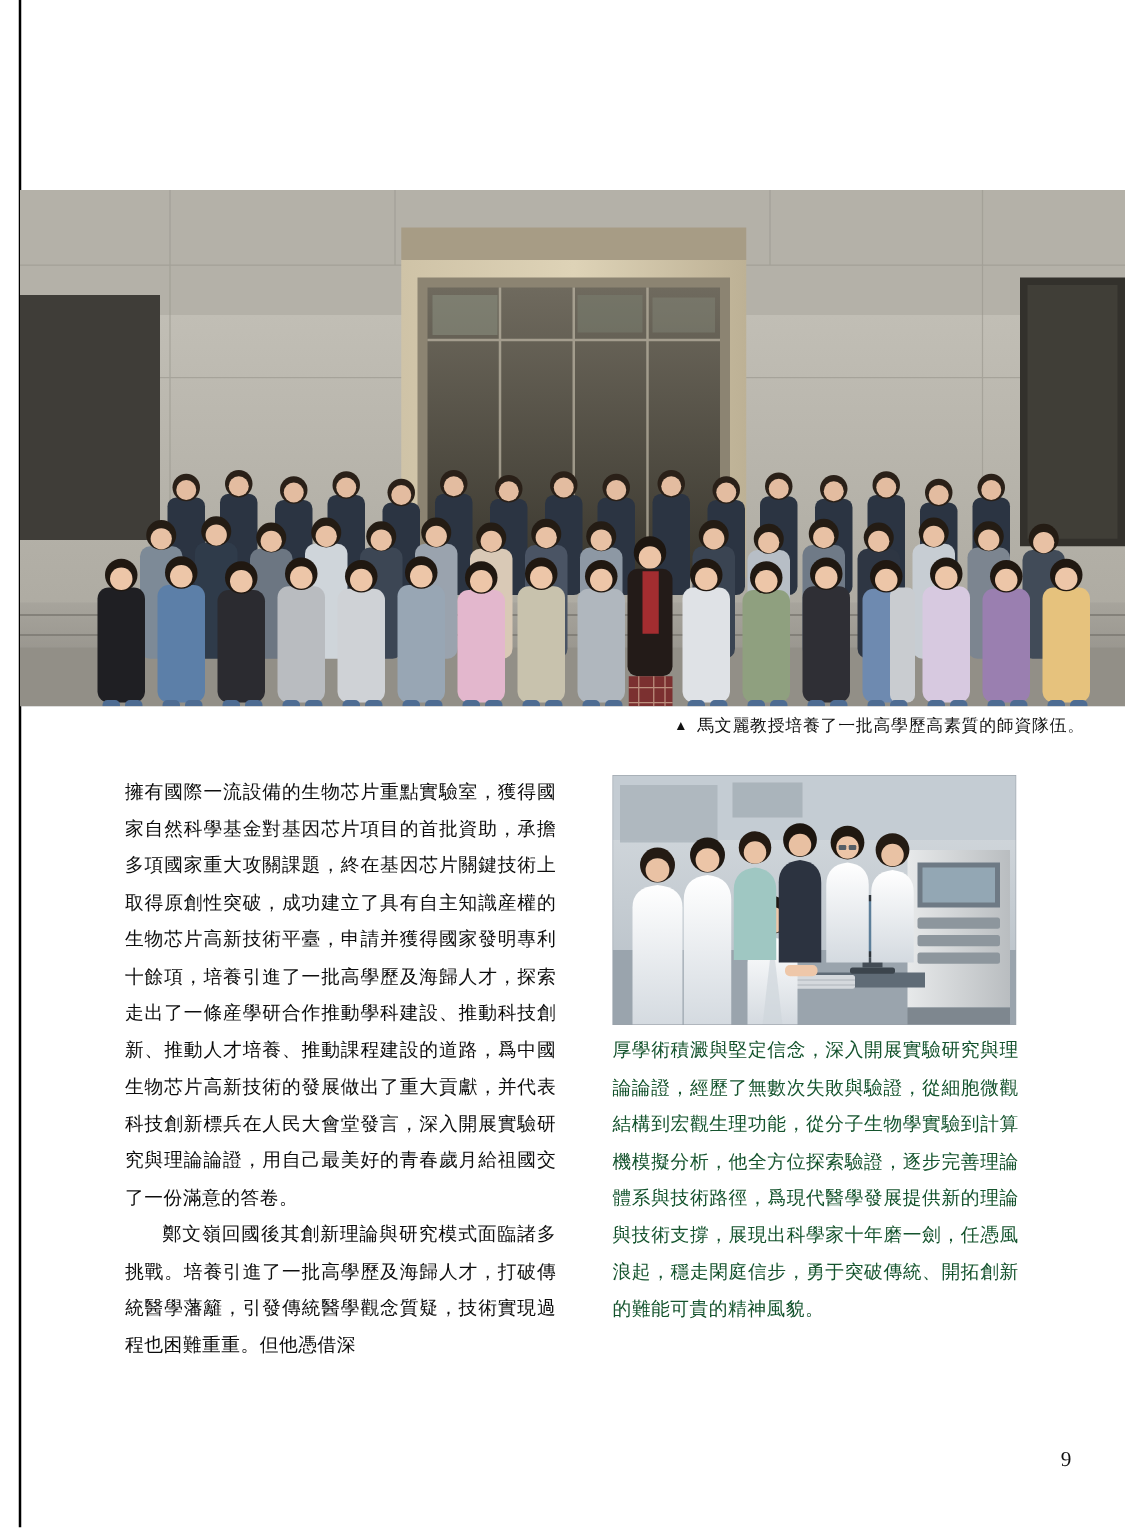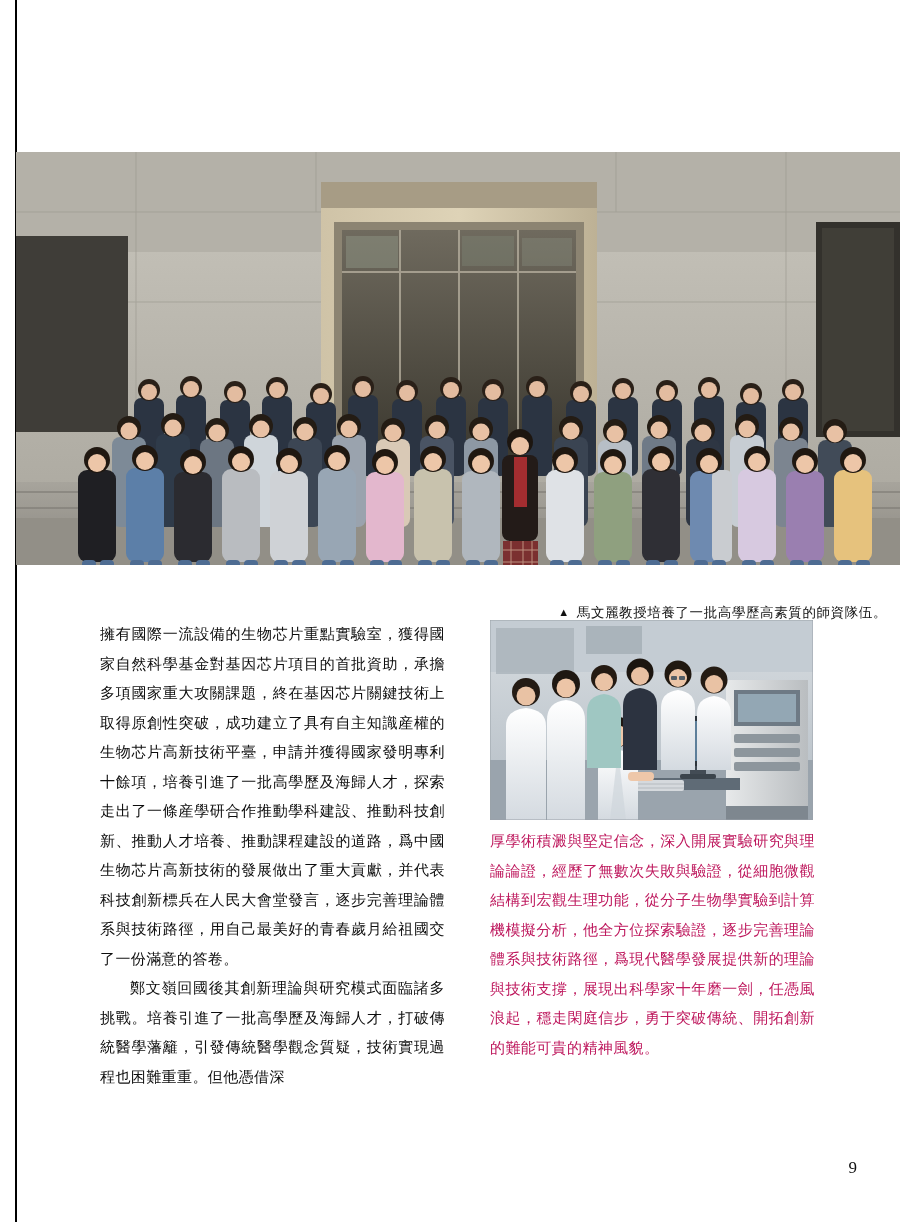--- a/index.html
+++ b/index.html
@@ -40,29 +40,28 @@
     top: 152px;
     width: 884px;
     height: 413px;
     overflow: hidden;
     background: #8d8d8a;
   }
   .hero svg { display: block; }
 
   .hero-caption {
     position: absolute;
-    left: 19px;
+    left: 0;
     top: 572px;
     width: 868px;
     text-align: right;
     font-size: 13.5px;
     color: #111;
     letter-spacing: 0.6px;
     font-family: "Liberation Serif", "DejaVu Serif", serif;
-    margin-top: 32px;
   }
   .caption-tri {
     display: inline-block;
     margin-right: 7px;
     color: #111;
     font-size: 11px;
     vertical-align: 1px;
   }
 
   
@@ -104,21 +103,21 @@
     color: #111;
     letter-spacing: 0.3px;
     text-align: justify;
     text-justify: inter-ideograph;
   }
 
   .right-body {
     margin-top: 7px;
     font-size: 15px;
     line-height: 29.5px;
-    color: #be185d;
+    color: #14532d;
     text-align: justify;
     text-justify: inter-ideograph;
     letter-spacing: 0.4px;
   }
   .right-body p { margin: 0; }
 
   .page-number {
     position: absolute;
     right: 43px;
     top: 1158px;
@@ -468,21 +467,21 @@
 
     <rect x="0" y="508" width="884" height="0" fill="#8e8b83"></rect>
   </svg>
 </div>
 
 <div class="hero-caption">
   <span class="caption-tri">▲</span><span>馬文麗教授培養了一批高學歷高素質的師資隊伍。</span>
 </div>
 
 <div class="col-left">
-  <p>擁有國際一流設備的生物芯片重點實驗室，獲得國家自然科學基金對基因芯片項目的首批資助，承擔多項國家重大攻關課題，終在基因芯片關鍵技術上取得原創性突破，成功建立了具有自主知識産權的生物芯片高新技術平臺，申請并獲得國家發明專利十餘項，培養引進了一批高學歷及海歸人才，探索走出了一條産學研合作推動學科建設、推動科技創新、推動人才培養、推動課程建設的道路，爲中國生物芯片高新技術的發展做出了重大貢獻，并代表科技創新標兵在人民大會堂發言，逐步完善理論體系與技術路徑，用自己最美好的青春歲月給祖國交了一份滿意的答卷。</p>
+  <p>擁有國際一流設備的生物芯片重點實驗室，獲得國家自然科學基金對基因芯片項目的首批資助，承擔多項國家重大攻關課題，終在基因芯片關鍵技術上取得原創性突破，成功建立了具有自主知識産權的生物芯片高新技術平臺，申請并獲得國家發明專利十餘項，培養引進了一批高學歷及海歸人才，探索走出了一條産學研合作推動學科建設、推動科技創新、推動人才培養、推動課程建設的道路，爲中國生物芯片高新技術的發展做出了重大貢獻，并代表科技創新標兵在人民大會堂發言，深入開展實驗研究與理論論證，用自己最美好的青春歲月給祖國交了一份滿意的答卷。</p>
   <p class="indent">鄭文嶺回國後其創新理論與研究模式面臨諸多挑戰。培養引進了一批高學歷及海歸人才，打破傳統醫學藩籬，引發傳統醫學觀念質疑，技術實現過程也困難重重。但他憑借深</p>
 </div>
 
 <div class="col-right">
 
   <div class="inline-photo">
     <svg width="323" height="200" viewBox="0 0 323 200" xmlns="http://www.w3.org/2000/svg" role="img">
       <defs>
         <linearGradient id="labBg" x1="0" y1="0" x2="0" y2="1">
           <stop offset="0%" stop-color="#d8dde1"></stop>

